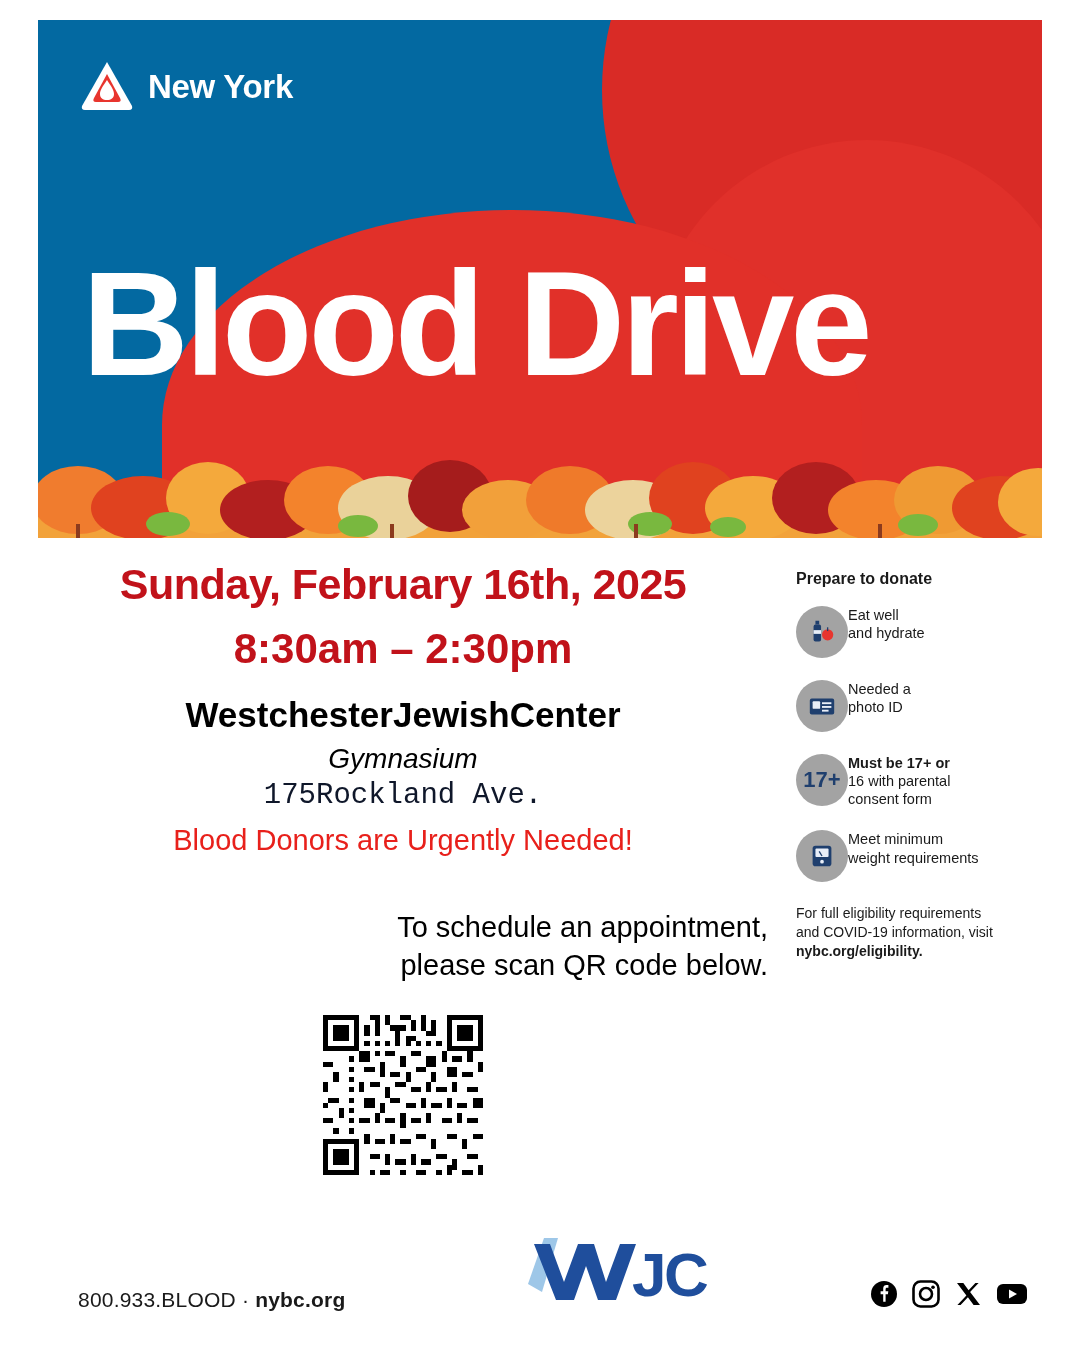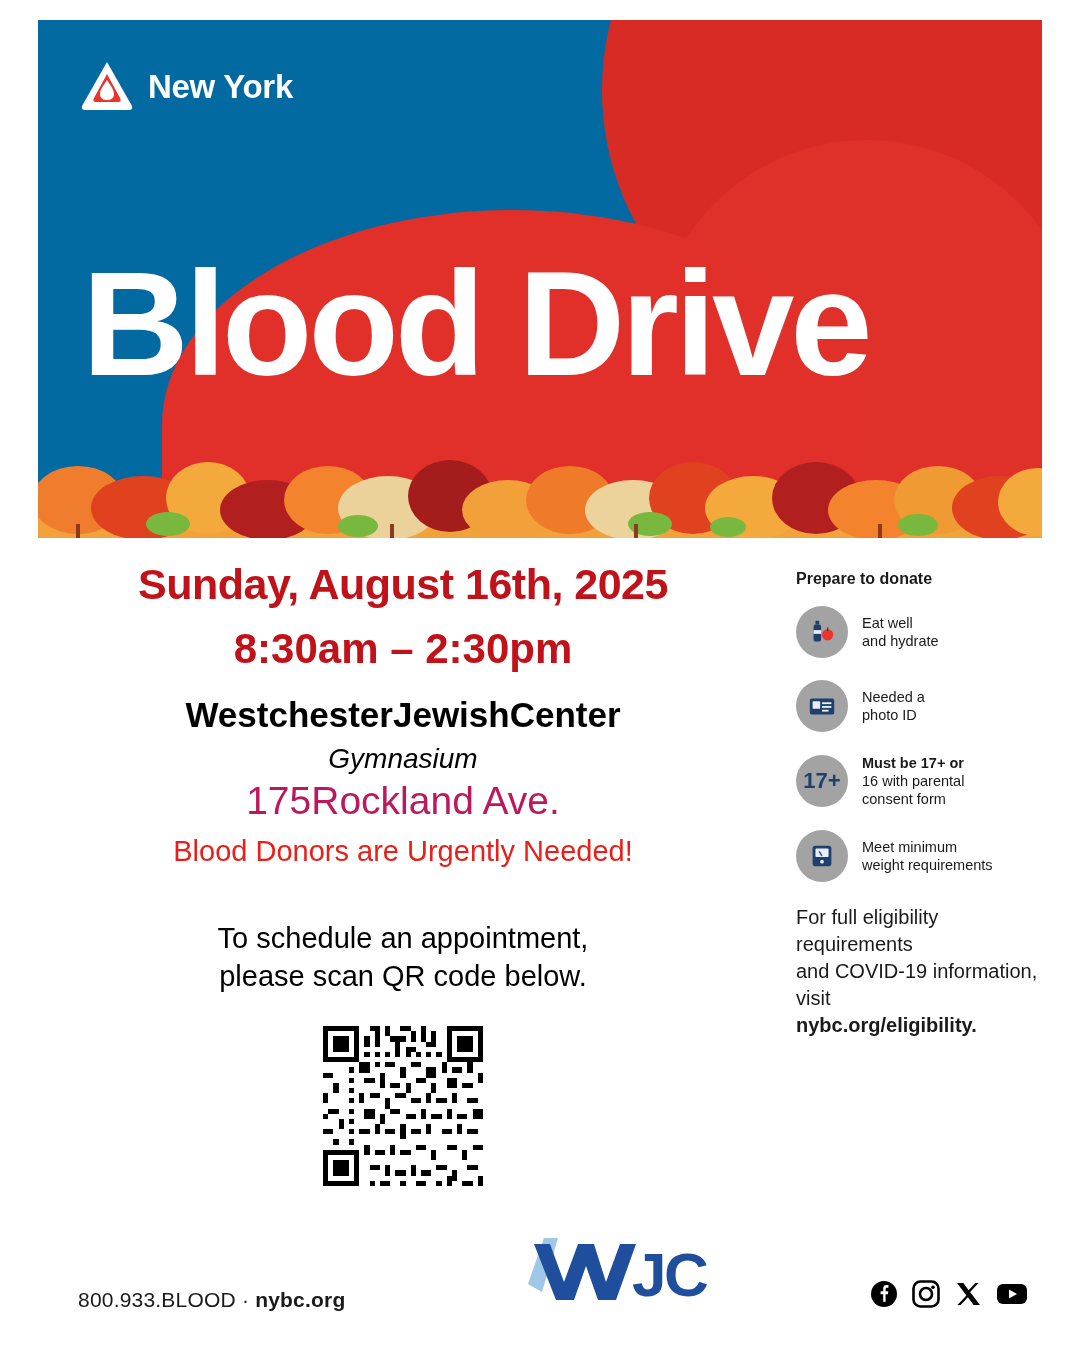--- a/index.html
+++ b/index.html
@@ -124,34 +124,36 @@
     font-weight: bold;
     margin: 0 0 8px 0;
   }
   .venue-room {
     color: #000000;
     font-size: 28px;
     font-style: italic;
     margin: 0 0 4px 0;
   }
   .venue-street, .venue-citystate {
-    color: #be185d;
-    font-size: 39px;
+    color: #0f172a;
+    font-size: 29px;
     margin: 0 0 4px 0;
+    font-family: Liberation Mono, monospace;
   }
   .urgent {
     color: #e8201b;
     font-size: 29px;
     margin: 12px 0 0 0;
   }
   .schedule {
     color: #000000;
     font-size: 29px;
     line-height: 1.3;
     margin: 52px 0 0 0;
+    text-align: right;
   }
 
   .qr-wrap {
     margin: 26px auto 0 auto;
     width: 170px;
     height: 170px;
   }
 
   
   .prepare {
@@ -161,22 +163,20 @@
     width: 250px;
   }
   .prepare-title {
     font-size: 16px;
     font-weight: bold;
     color: #1a1a1a;
     margin: 0 0 18px 0;
   }
   .prep-item {
     display: flex;
-    align-items: center;
-    gap: 14px;
     margin-bottom: 22px;
   }
   .prep-icon {
     width: 52px;
     height: 52px;
     border-radius: 50%;
     background: #a3a3a3;
     flex: 0 0 auto;
     display: flex;
     align-items: center;
@@ -187,21 +187,21 @@
     line-height: 1.25;
     color: #1a1a1a;
   }
   .prep-text b { font-weight: bold; }
   .prep-plus {
     font-size: 22px;
     font-weight: bold;
     color: #1f3f6e;
   }
   .eligibility {
-    font-size: 20px;
+    font-size: 14px;
     line-height: 1.35;
     color: #1a1a1a;
     margin-top: 6px;
   }
   .eligibility b { font-weight: bold; }
 
   
   .footer-phone {
     position: absolute;
     left: 78px;
@@ -284,21 +284,21 @@
     <g fill="#8c3b1e">
       <rect x="38" y="96" width="4" height="14"></rect>
       <rect x="352" y="96" width="4" height="14"></rect>
       <rect x="596" y="96" width="4" height="14"></rect>
       <rect x="840" y="96" width="4" height="14"></rect>
     </g>
   </svg>
 </div>
 
 <div class="left-col">
-  <div class="event-date">Sunday, August 16th, 2025</div>
+  <div class="event-date">Sunday, February 16th, 2025</div>
   <div class="event-time">8:30am – 2:30pm</div>
   <div class="venue-name">WestchesterJewishCenter</div>
   <div class="venue-room">Gymnasium</div>
   <div class="venue-street">175Rockland Ave.</div>
   <div class="urgent">Blood Donors are Urgently Needed!</div>
   <div class="schedule">
     <span>To schedule an appointment,</span><br>
     <span>please scan QR code below.</span>
   </div>
 

